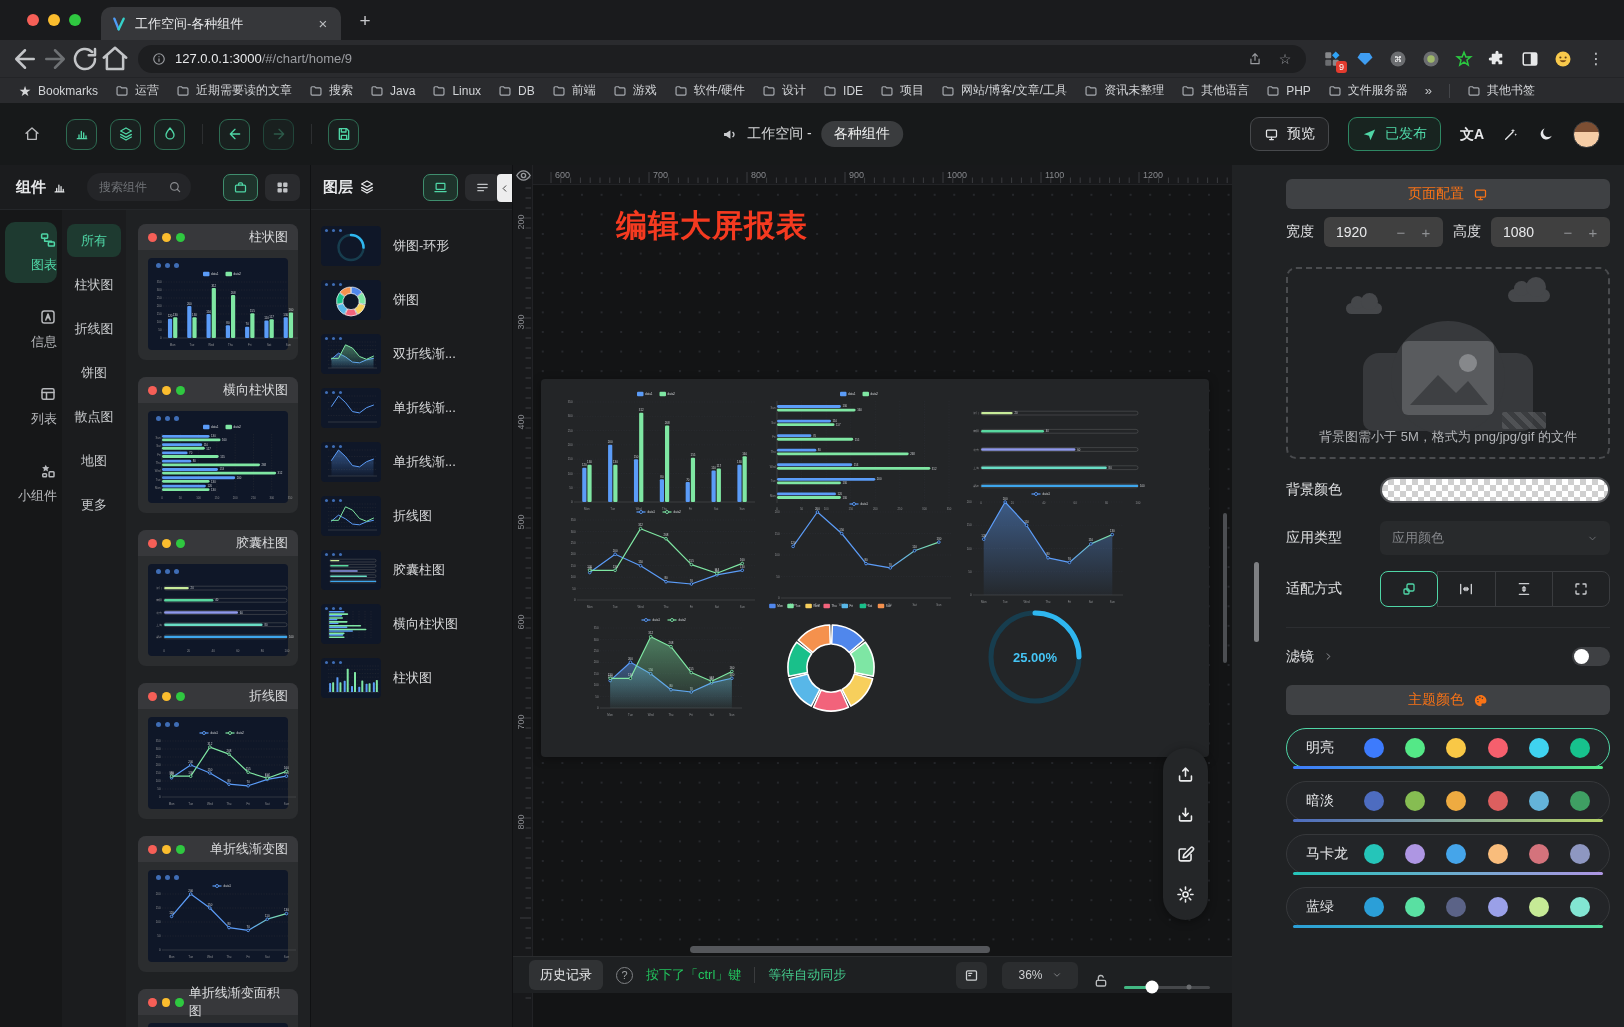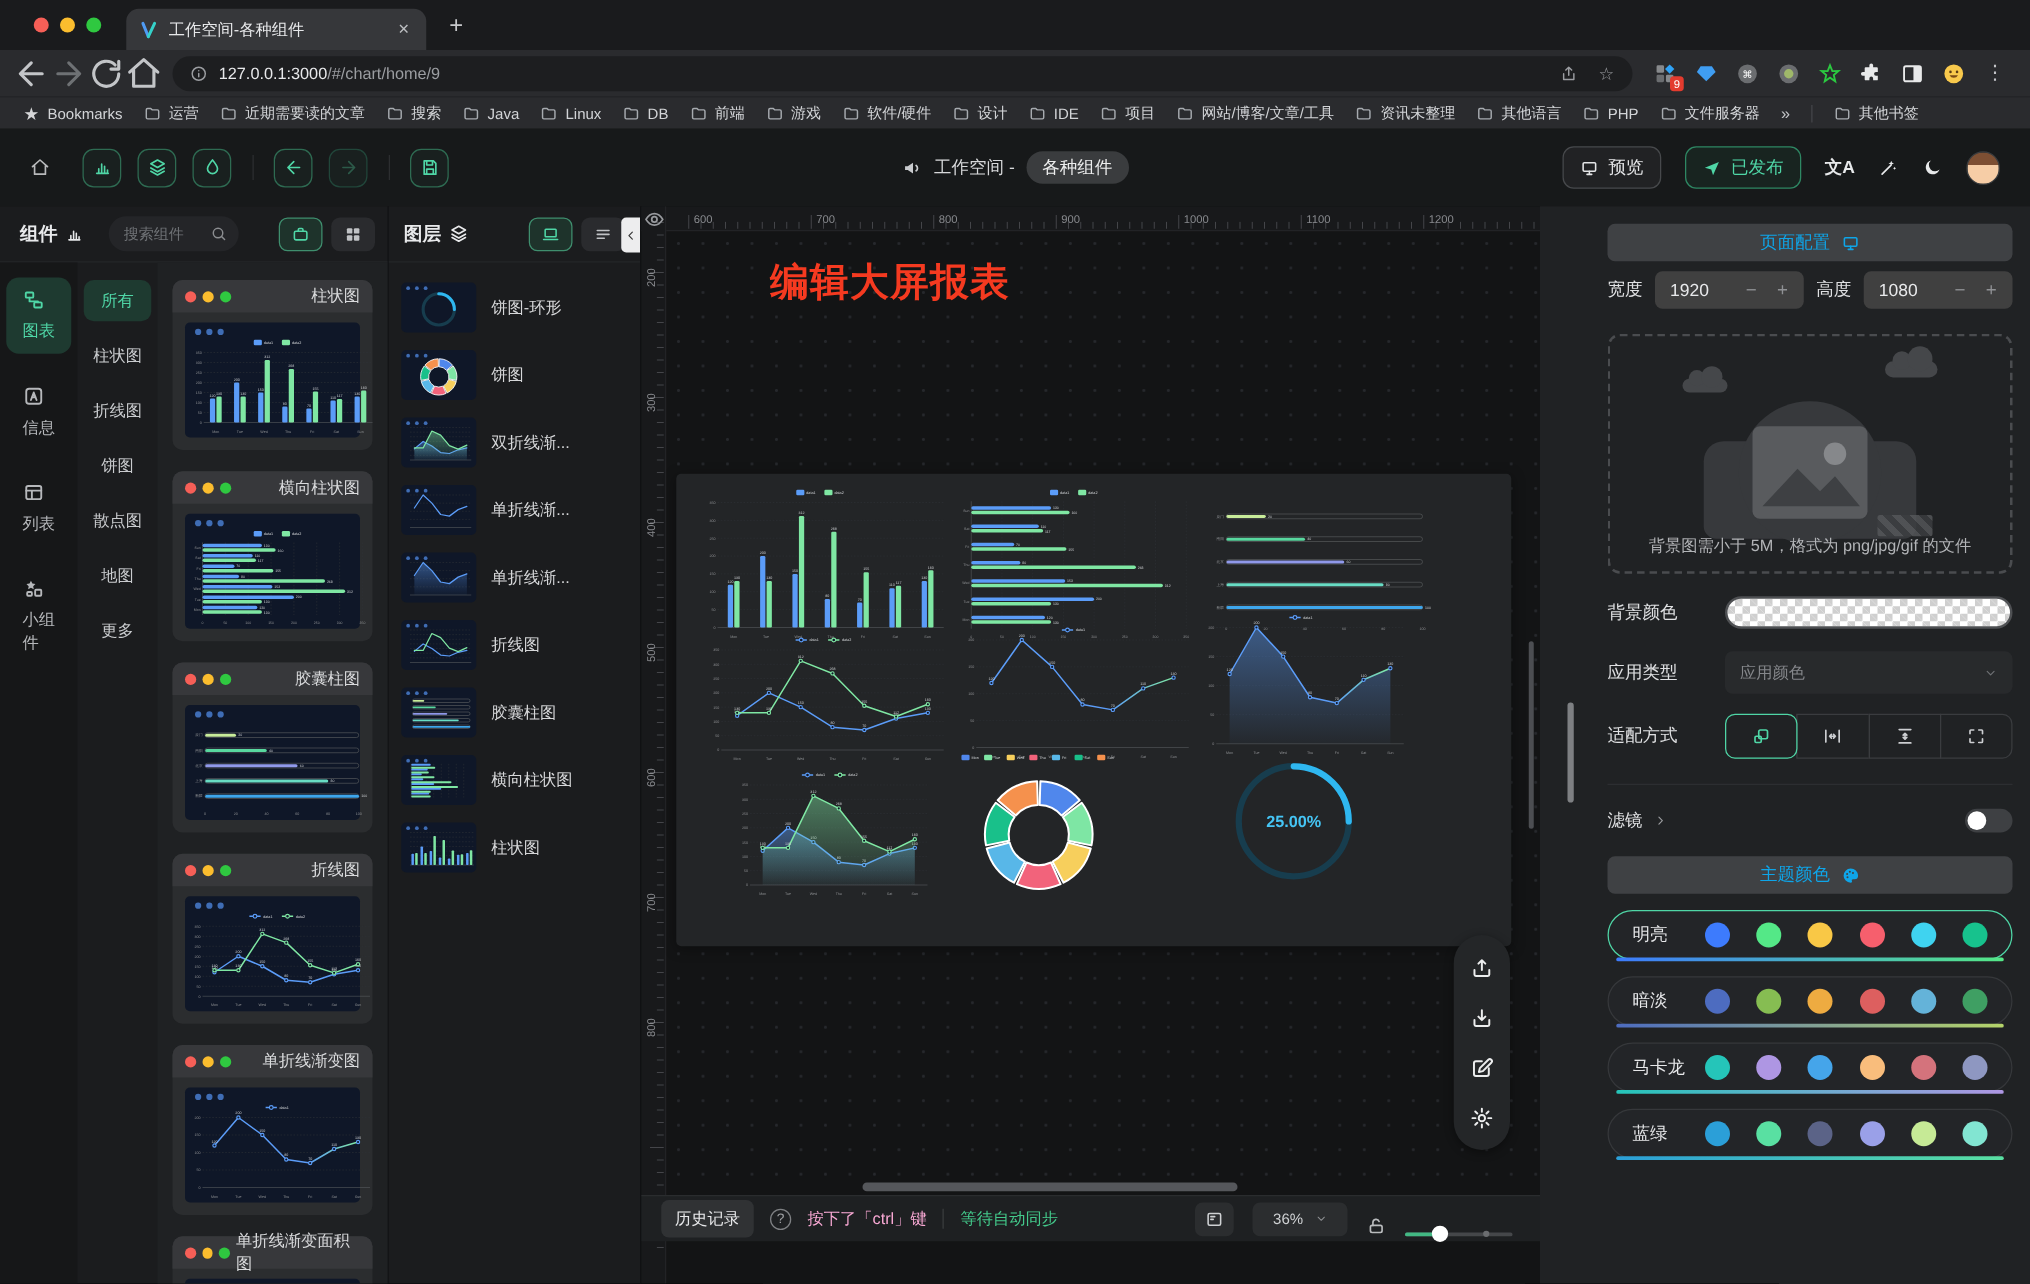--- a/index.html
+++ b/index.html
@@ -64,21 +64,21 @@
 .searchwrap{position:relative;margin-left:12px}
 .search{width:104px;height:28px;background:#242528;border:none;border-radius:15px;color:#c8cacd;font-size:12px;padding:0 26px 0 12px;outline:none}
 .search::placeholder{color:#6f7276}
 .searchwrap .ic{position:absolute;right:9px;top:7px;width:14px;height:14px;color:#8b8d90}
 .vtoggle{display:flex;gap:7px;margin-left:auto}
 .tbtn{width:35px;height:27px;border-radius:7px;background:#2a2b2e;display:flex;align-items:center;justify-content:center;color:#c0c2c5}
 .tbtn .ic{width:15px;height:15px}
 .tbtn.on{background:#1e332b;border:1px solid #3f8e6e;color:#4fd6a6}
 .lp-body{display:flex;flex:1;min-height:0}
 .navcol{width:62px;background:#161718;padding:12px 4px;display:flex;flex-direction:column;gap:16px;align-items:center}
-.navitem{width:52px;padding:9px 13px;border-radius:10px;display:flex;flex-direction:column;align-items:flex-start;gap:7px;color:#b6b8bb;font-size:13px}
+.navitem{width:52px;padding:9px 0;border-radius:10px;display:flex;flex-direction:column;align-items:flex-end;gap:7px;color:#b6b8bb;font-size:13px}
 .navitem .ic{width:18px;height:18px}
 .navitem.on{background:#1e3a30;color:#4fd6a6}
 .catcol{width:64px;padding:14px 0;display:flex;flex-direction:column;gap:11px;align-items:center}
 .catitem{width:54px;height:33px;border-radius:8px;display:flex;align-items:center;justify-content:center;color:#c9cbce;font-size:13px}
 .catitem.on{background:#1e3a30;color:#4fd6a6}
 .cardcol{flex:1;background:#1f2123;padding:14px 12px;display:flex;flex-direction:column;gap:17px;overflow:hidden}
 .card{background:#2b2d2f;border-radius:8px;flex:0 0 auto}
 .cardhead{height:26px;background:#37383b;border-radius:8px 8px 0 0;display:flex;align-items:center;padding:0 10px;gap:5px}
 .dot{width:9px;height:9px;border-radius:50%}
 .cardtitle{margin-left:auto;color:#d9dadc;font-size:13px}
@@ -112,37 +112,37 @@
 .cchart{position:absolute}
 .hscroll{position:absolute;left:177px;top:781px;width:300px;height:7px;background:#55575b;border-radius:4px}
 .vscroll{position:absolute;right:5px;top:348px;width:4px;height:150px;background:#4c4e52;border-radius:2px}
 .fab{position:absolute;left:650px;top:583px;width:45px;height:172px;background:#242628;border-radius:23px;display:flex;flex-direction:column;align-items:center;justify-content:space-evenly;box-shadow:0 2px 8px rgba(0,0,0,.4)}
 .fabbtn{width:28px;height:28px;color:#ecedee;display:flex;align-items:center;justify-content:center}
 .fabbtn .ic{width:19px;height:19px}
 .botbar{position:absolute;left:0;right:0;top:791px;height:37px;background:#1e2022;border-top:1px solid #2a2c2e;display:flex;align-items:center;padding:0 16px;gap:13px}
 .hist{background:#303234;border-radius:6px;padding:6px 11px;color:#e8e9eb;font-size:13px}
 .qic{width:17px;height:17px;border:1px solid #7f8184;border-radius:50%;color:#9fa1a4;display:flex;align-items:center;justify-content:center}
 .qic span{font-size:11px}
-.keyhint{color:#f9a8d4;font-size:13px}
+.keyhint{color:#22c55e;font-size:13px}
 .bdiv{width:1px;height:16px;background:#3a3c3e}
 .sync{color:#43c98b;font-size:13px}
 .botright{margin-left:auto;display:flex;align-items:flex-end;gap:15px}
 .panelbtn{width:31px;height:27px;background:#2b2d2f;border-radius:6px;color:#d0d2d4;display:flex;align-items:center;justify-content:center}
 .panelbtn .ic{width:15px;height:15px}
 .zoomsel{width:76px;height:27px;background:#2b2d2f;border-radius:6px;color:#cfd1d3;font-size:12px;display:flex;align-items:center;justify-content:center;gap:9px}
 .zoomsel .ic{width:10px;height:10px;color:#8d8f92}
 .lockic{color:#b9bbbd}
 .slider{width:86px;height:3px;background:#45474a;border-radius:2px;position:relative;margin-right:6px}
 .slider .fill{position:absolute;left:0;top:0;bottom:0;width:32%;background:#42b883;border-radius:2px}
 .slider .knob{position:absolute;left:32%;top:50%;transform:translate(-50%,-50%);width:13px;height:13px;border-radius:50%;background:#fff}
 .slider .dot2{position:absolute;left:76%;top:50%;transform:translate(-50%,-50%);width:5px;height:5px;border-radius:50%;background:#6b6d70}
 
 .config{width:392px;background:#202224;position:relative;padding:14px 14px 0 54px}
 .cfg-scroll{position:absolute;left:22px;top:397px;width:5px;height:80px;background:#7e8083;border-radius:3px}
-.secbar{height:30px;background:#3f4144;border-radius:6px;display:flex;align-items:center;justify-content:center;gap:9px;color:#0ea5e9;font-size:14px}
+.secbar{height:30px;background:#3f4144;border-radius:6px;display:flex;align-items:center;justify-content:center;gap:9px;color:#f97316;font-size:14px}
 .secbar .ic{width:15px;height:15px}
 .sizerow{display:flex;align-items:center;margin-top:8px;gap:10px;color:#e0e1e3;font-size:14px}
 .stepper{flex:1;height:30px;background:#404040;border-radius:6px;display:flex;align-items:center;padding:0 9px 0 12px;color:#e8e9eb;font-size:14px}
 .stepper .pm{margin-left:auto;color:#8f9194;display:flex;gap:9px}
 .stepper .pm span{font-size:15px}
 .upload{margin-top:20px;height:192px;border:2px dashed #4a4c4f;border-radius:10px;position:relative;overflow:hidden}
 .cloud{position:absolute;background:#45474a;border-radius:10px}
 .cloud::before,.cloud::after{content:"";position:absolute;background:#45474a;border-radius:50%}
 .cl1{left:58px;top:34px;width:36px;height:11px}
 .cl1::before{left:5px;top:-7px;width:13px;height:13px}.cl1::after{left:15px;top:-10px;width:17px;height:17px}

